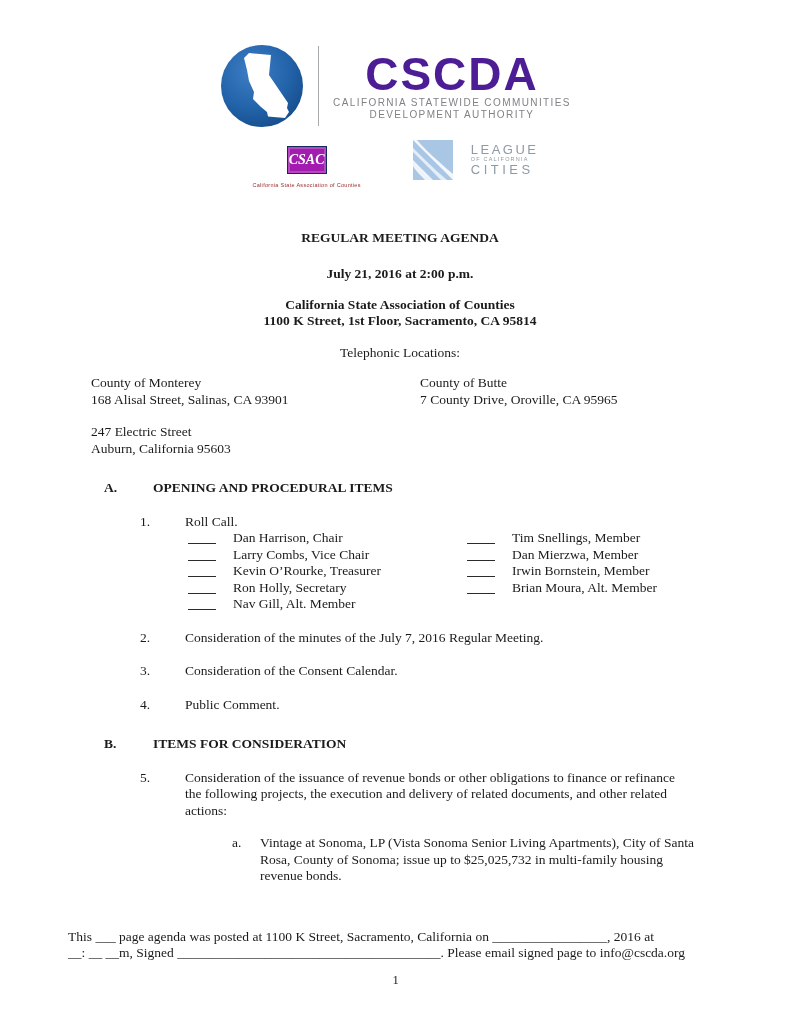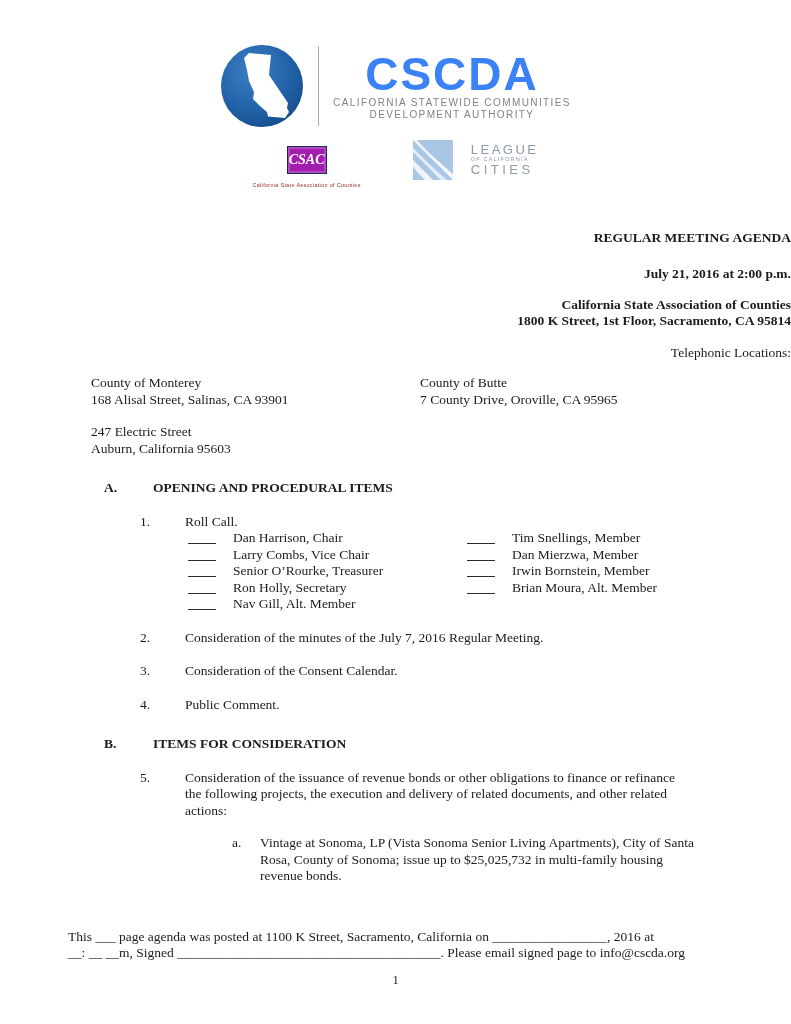--- a/index.html
+++ b/index.html
@@ -14,42 +14,42 @@
     line-height:16.5px;
     color:#1b1b1b;
     overflow:hidden;
   }
 
   
   .logo-block { padding-top:44px; display:flex; flex-direction:column; align-items:center; }
   .cscda-logo { display:flex; align-items:center; gap:14px; }
   .logo-divider { width:1px; height:80px; background:#a7abae; }
   .logo-text { display:flex; flex-direction:column; align-items:center; font-family:"Liberation Sans", sans-serif; }
-  .logo-acronym { font-size:46px; line-height:46px; font-weight:bold; letter-spacing:2px; color:#3b82f6; }
+  .logo-acronym { font-size:46px; line-height:46px; font-weight:bold; letter-spacing:2px; color:#4c1d95; }
   .logo-sub { font-size:10px; line-height:12px; letter-spacing:1.4px; color:#808285; }
 
   .partner-logos { display:flex; align-items:flex-start; gap:52px; margin-top:12px; }
   .csac-logo { display:flex; flex-direction:column; align-items:center; margin-top:6px; }
   .csac-box {
     width:40px; height:28px; background:#a21caf; border:1px solid #16295c;
     display:flex; align-items:center; justify-content:center;
     box-shadow:inset 0 0 0 2px #ffffff33;
   }
   .csac-box span { color:#ffffff; font-family:"Liberation Serif", serif; font-style:italic; font-weight:bold; font-size:14px; }
   .csac-caption { margin-top:3px; font-family:"Liberation Sans", sans-serif; font-size:5.5px; color:#9b2c2c; letter-spacing:.3px; }
 
   .league-logo { display:flex; align-items:center; gap:18px; }
   .league-square { width:40px; height:40px; background:#a9c7e4; display:block; }
   .league-text { font-family:"Liberation Sans", sans-serif; color:#8d9aa9; }
   .league-l1 { font-size:13px; line-height:13px; letter-spacing:2.5px; }
   .league-l2 { font-size:5.5px; line-height:7px; letter-spacing:1.2px; }
   .league-l3 { font-size:13px; line-height:14px; letter-spacing:3.5px; }
 
   
-  .center { text-align:right;padding-left:9px; }
+  .center { text-align:center;padding-left:9px; }
   .title-line { margin-top:36px; font-weight:bold; }
   .date-line { margin-top:20px; font-weight:bold; }
   .venue-line1 { margin-top:14px; font-weight:bold; }
   .venue-line2 { font-weight:bold; }
   .telephonic { margin-top:15px; }
 
   
   .locations { margin:14px 0 0 91px; width:610px; }
   .loc-row { display:grid; grid-template-columns:329px auto; margin-bottom:16px; }
   .loc-row:last-child { margin-bottom:0; }
@@ -116,21 +116,21 @@
           <div class="league-l2">OF CALIFORNIA</div>
           <div class="league-l3">CITIES</div>
         </div>
       </div>
     </div>
   </header>
 
   <div class="center title-line">REGULAR MEETING AGENDA</div>
   <div class="center date-line">July 21, 2016 at 2:00 p.m.</div>
   <div class="center venue-line1">California State Association of Counties</div>
-  <div class="center venue-line2">1800 K Street, 1st Floor, Sacramento, CA 95814</div>
+  <div class="center venue-line2">1100 K Street, 1st Floor, Sacramento, CA 95814</div>
   <div class="center telephonic">Telephonic Locations:</div>
 
   <div class="locations">
     <div class="loc-row">
       <div>
         <div>County of Monterey</div>
         <div>168 Alisal Street, Salinas, CA 93901</div>
       </div>
       <div>
         <div>County of Butte</div>
@@ -162,21 +162,21 @@
       <span>Tim Snellings, Member</span>
     </div>
     <div class="rc-row">
       <span class="blank"></span>
       <span>Larry Combs, Vice Chair</span>
       <span class="blank"></span>
       <span>Dan Mierzwa, Member</span>
     </div>
     <div class="rc-row">
       <span class="blank"></span>
-      <span>Senior O’Rourke, Treasurer</span>
+      <span>Kevin O’Rourke, Treasurer</span>
       <span class="blank"></span>
       <span>Irwin Bornstein, Member</span>
     </div>
     <div class="rc-row">
       <span class="blank"></span>
       <span>Ron Holly, Secretary</span>
       <span class="blank"></span>
       <span>Brian Moura, Alt. Member</span>
     </div>
     <div class="rc-row">

